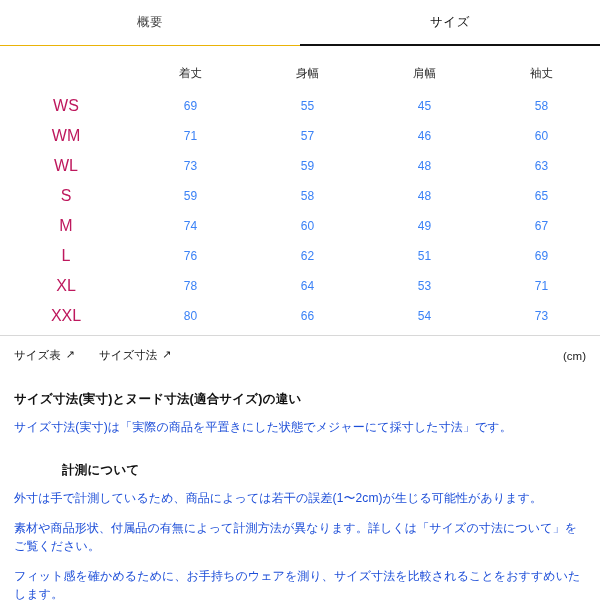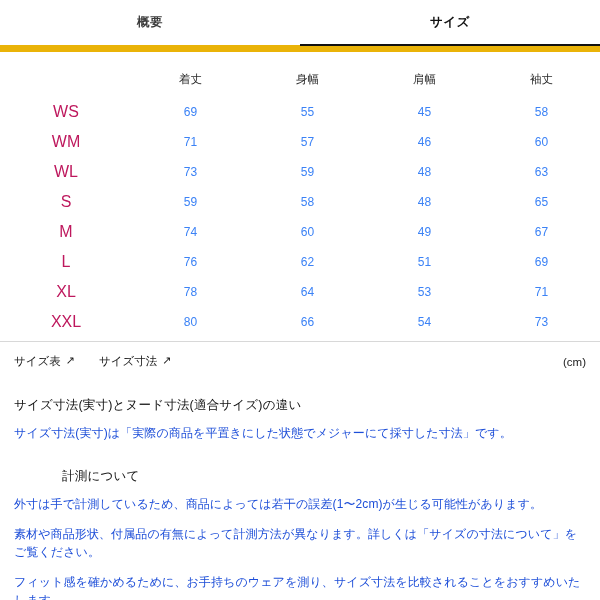--- a/index.html
+++ b/index.html
@@ -19,23 +19,22 @@
     width: 600px;
     height: 600px;
     position: relative;
     box-sizing: border-box;
   }
 
   
   .tabs {
     display: flex;
     width: 100%;
-    border-bottom: 7px solid #eab308;
+    border-bottom: 1px solid #eab308;
     box-sizing: border-box;
-    font-weight: bold;
   }
   .tab {
     flex: 1 1 50%;
     text-align: center;
     padding: 14px 0 13px;
     font-size: 12.5px;
     color: #3a3a3a;
     letter-spacing: 0.5px;
     box-sizing: border-box;
     border-bottom: 1px solid transparent;
@@ -108,21 +107,21 @@
     color: #1a1a1a;
     font-size: 11.5px;
   }
 
   
   .content {
     padding: 6px 14px 0 14px;
   }
   .section-heading {
     font-size: 12.5px;
-    font-weight: normal;
+    font-weight: bold;
     color: #111111;
     margin: 12px 0 10px;
     letter-spacing: 0.2px;
   }
   .para {
     font-size: 12px;
     color: #1d4ed8;
     line-height: 1.5;
     margin: 0 0 12px;
     letter-spacing: 0.1px;

